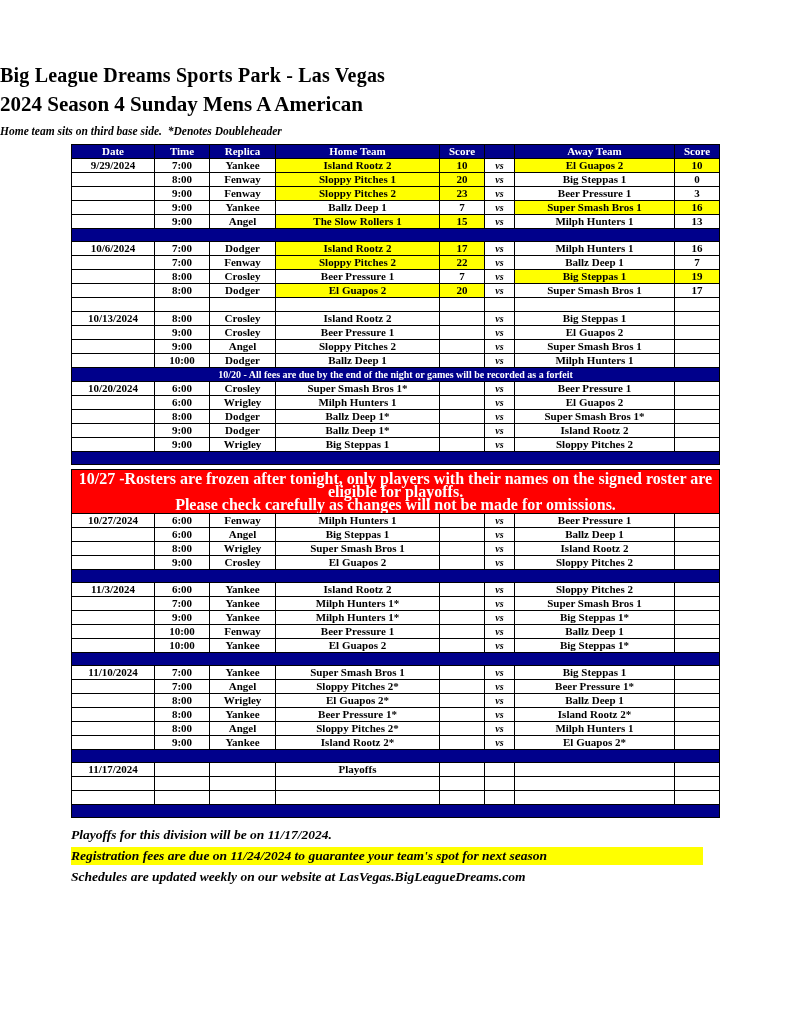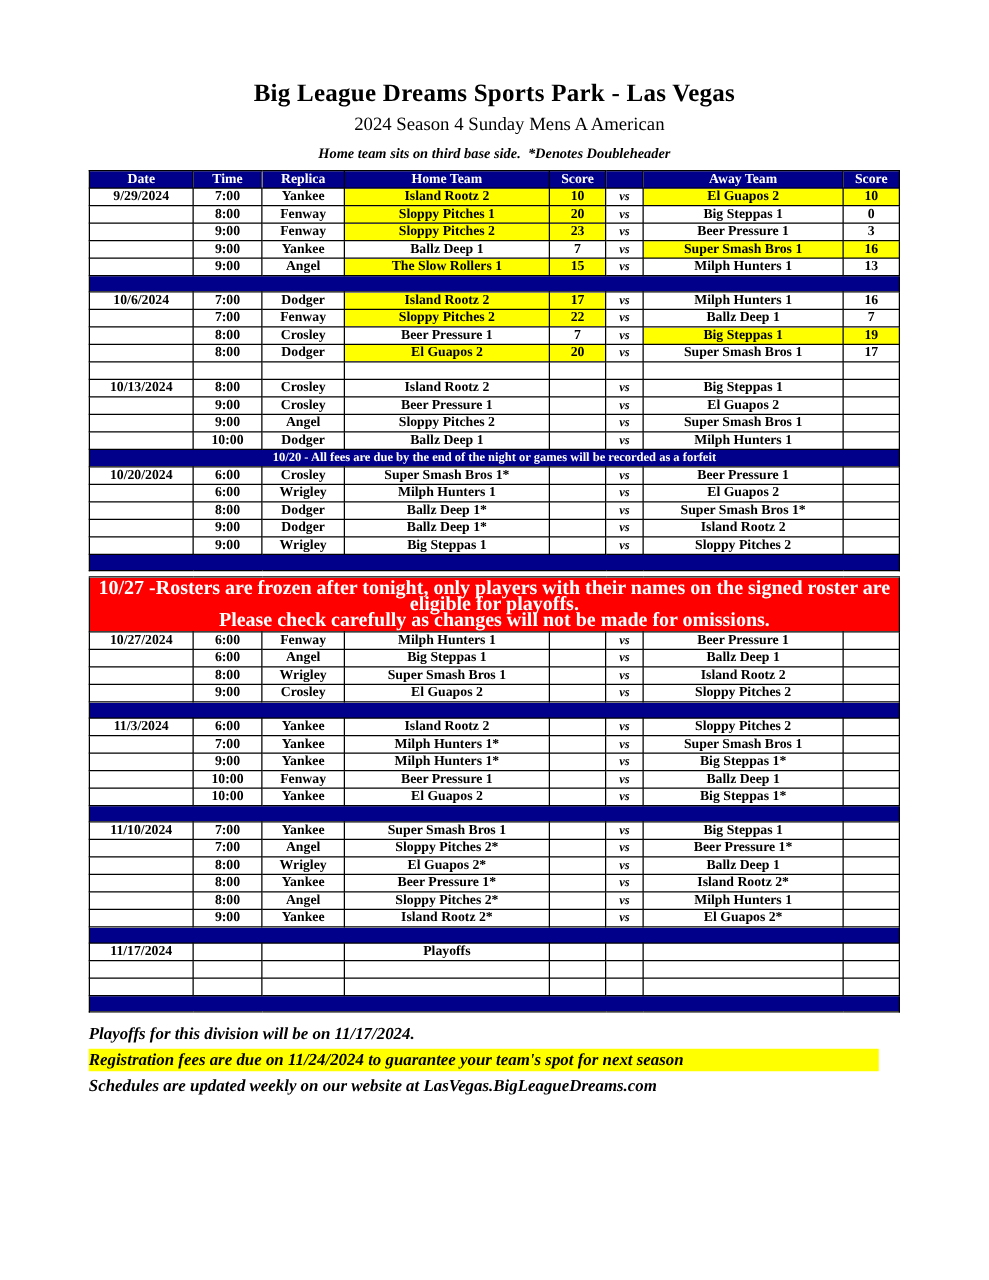--- a/index.html
+++ b/index.html
@@ -3,23 +3,23 @@
 <meta charset="utf-8">
 <style>
   * { box-sizing: border-box; }
   html, body { margin: 0; padding: 0; }
   body {
     width: 791px; height: 1024px;
     background: #ffffff; color: #000;
     font-family: "Liberation Serif", serif;
   }
   .page { position: relative; width: 791px; height: 1024px; overflow: hidden; }
-  .header-block { padding-top: 64px; text-align: center; }
+  .header-block { padding-top: 64px; text-align: left; }
   .title { font-size: 20px; font-weight: 700; letter-spacing: 0.2px; }
-  .subtitle { font-size: 15px; font-weight: 400; margin-top: 5px; padding-left: 24px; }
+  .subtitle { font-size: 21px; font-weight: 700; margin-top: 5px; }
   .note { font-size: 11.5px; font-weight: 700; font-style: italic; margin-top: 8px; margin-bottom: 7px; }
 
   table.sched {
     border-collapse: collapse; table-layout: fixed;
     width: 648px; margin-left: 71px; border-radius: 23px;
   }
   .sched th, .sched td {
     border: 1px solid #000;
     height: 14px; line-height: 13px;
     padding: 0 1px;

